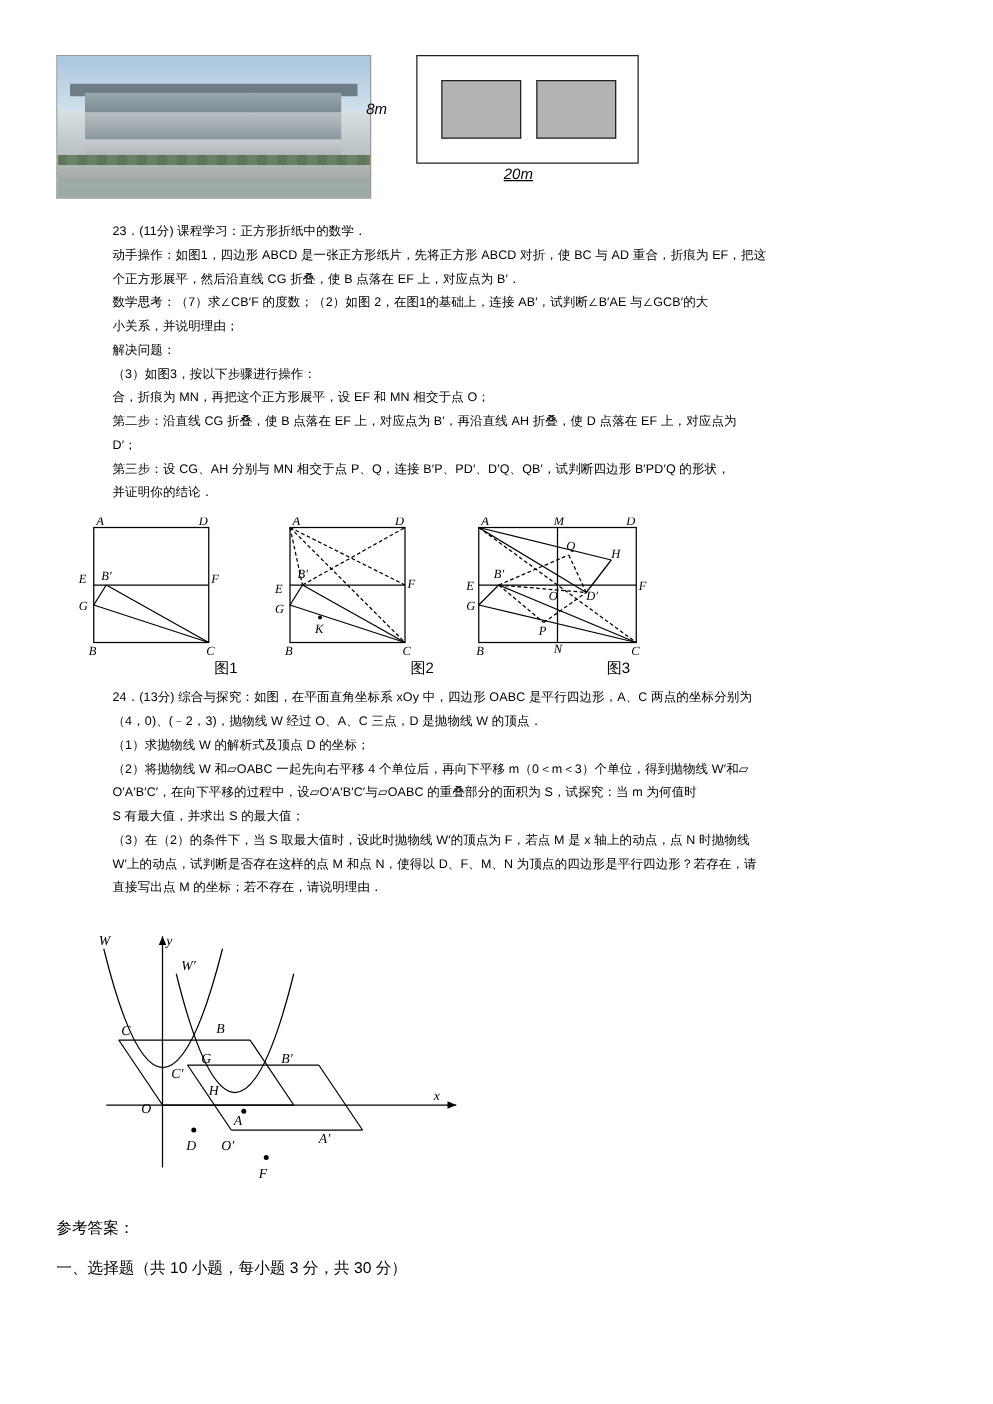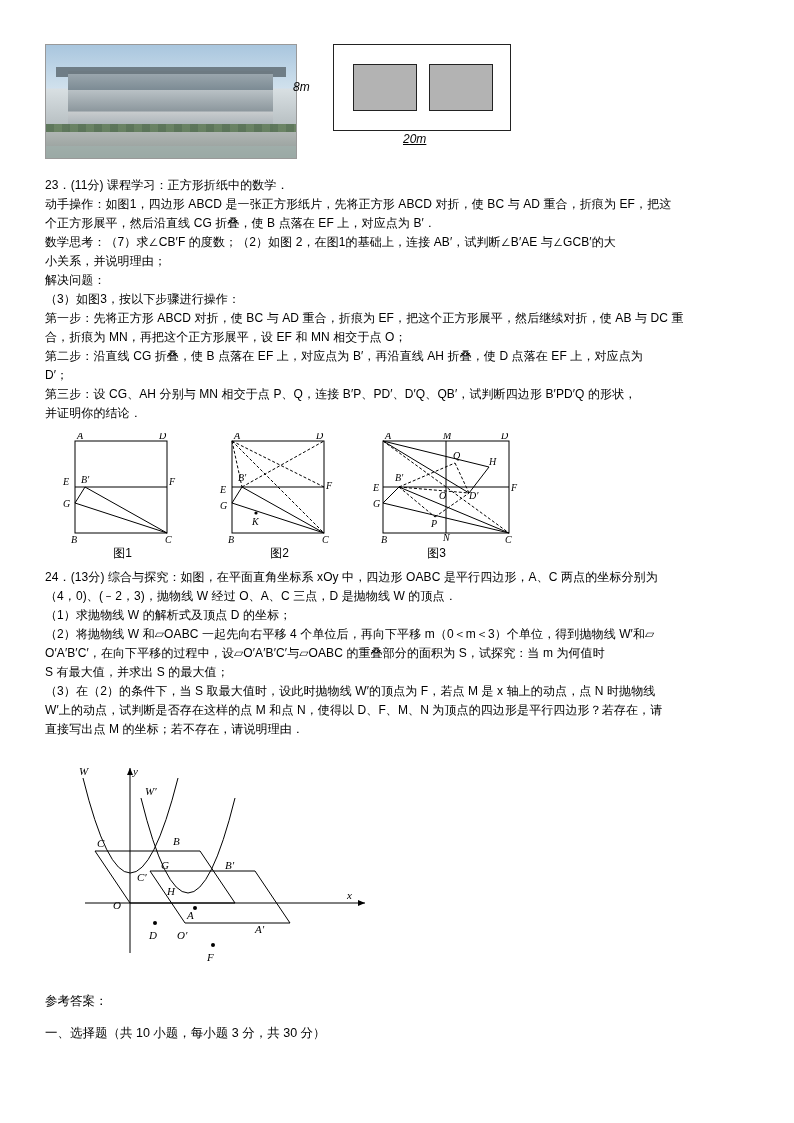--- a/index.html
+++ b/index.html
@@ -72,38 +72,39 @@
     position:absolute;left:114px;top:20px;width:62px;height:45px;border:1px solid #222;background:#b3b3b3;
   }
   .rectfig .lbl8{
     position:absolute;left:-22px;top:36px;font-style:italic;font-size:12px;
   }
   .rectfig .lbl20{
     position:absolute;left:88px;top:88px;font-style:italic;font-size:12px;text-decoration:underline;
   }
   
   .txt{
-    font-size:12px;
+    font-size:10px;
     line-height:19px;
     letter-spacing:.1px;
+    margin-left:45px;
   }
   .txt p{margin:0;}
   .block23{margin-top:12px;}
   .block24{margin-top:10px;}
   
   .geo-row{
     display:flex;
     gap:22px;
     margin-top:10px;
     margin-left:10px;
   }
   .geo{position:relative;width:135px;height:125px;}
   .geo svg{display:block;}
   .geo .cap{
-    text-align:center;font-size:12px;margin-top:2px;
+    text-align:right;font-size:12px;margin-top:2px;
   }
   .geo3{width:205px;}
   
   .para{
     margin-top:14px;
     margin-left:30px;
     width:360px;height:215px;
     position:relative;
   }
   
@@ -134,21 +135,20 @@
     </div>
 
     <div class="txt block23">
       <p>23．(11分) 课程学习：正方形折纸中的数学．</p>
       <p>动手操作：如图1，四边形 ABCD 是一张正方形纸片，先将正方形 ABCD 对折，使 BC 与 AD 重合，折痕为 EF，把这</p>
       <p>个正方形展平，然后沿直线 CG 折叠，使 B 点落在 EF 上，对应点为 B′．</p>
       <p>数学思考：（7）求∠CB′F 的度数；（2）如图 2，在图1的基础上，连接 AB′，试判断∠B′AE 与∠GCB′的大</p>
       <p>小关系，并说明理由；</p>
       <p>解决问题：</p>
       <p>（3）如图3，按以下步骤进行操作：</p>
-      <p>第一步：先将正方形 ABCD 对折，使 BC 与 AD 重合，折痕为 EF，把这个正方形展平，然后继续对折，使 AB 与 DC 重</p>
       <p>合，折痕为 MN，再把这个正方形展平，设 EF 和 MN 相交于点 O；</p>
       <p>第二步：沿直线 CG 折叠，使 B 点落在 EF 上，对应点为 B′，再沿直线 AH 折叠，使 D 点落在 EF 上，对应点为</p>
       <p>D′；</p>
       <p>第三步：设 CG、AH 分别与 MN 相交于点 P、Q，连接 B′P、PD′、D′Q、QB′，试判断四边形 B′PD′Q 的形状，</p>
       <p>并证明你的结论．</p>
     </div>
 
     <div class="geo-row">
 
       <div class="geo">

